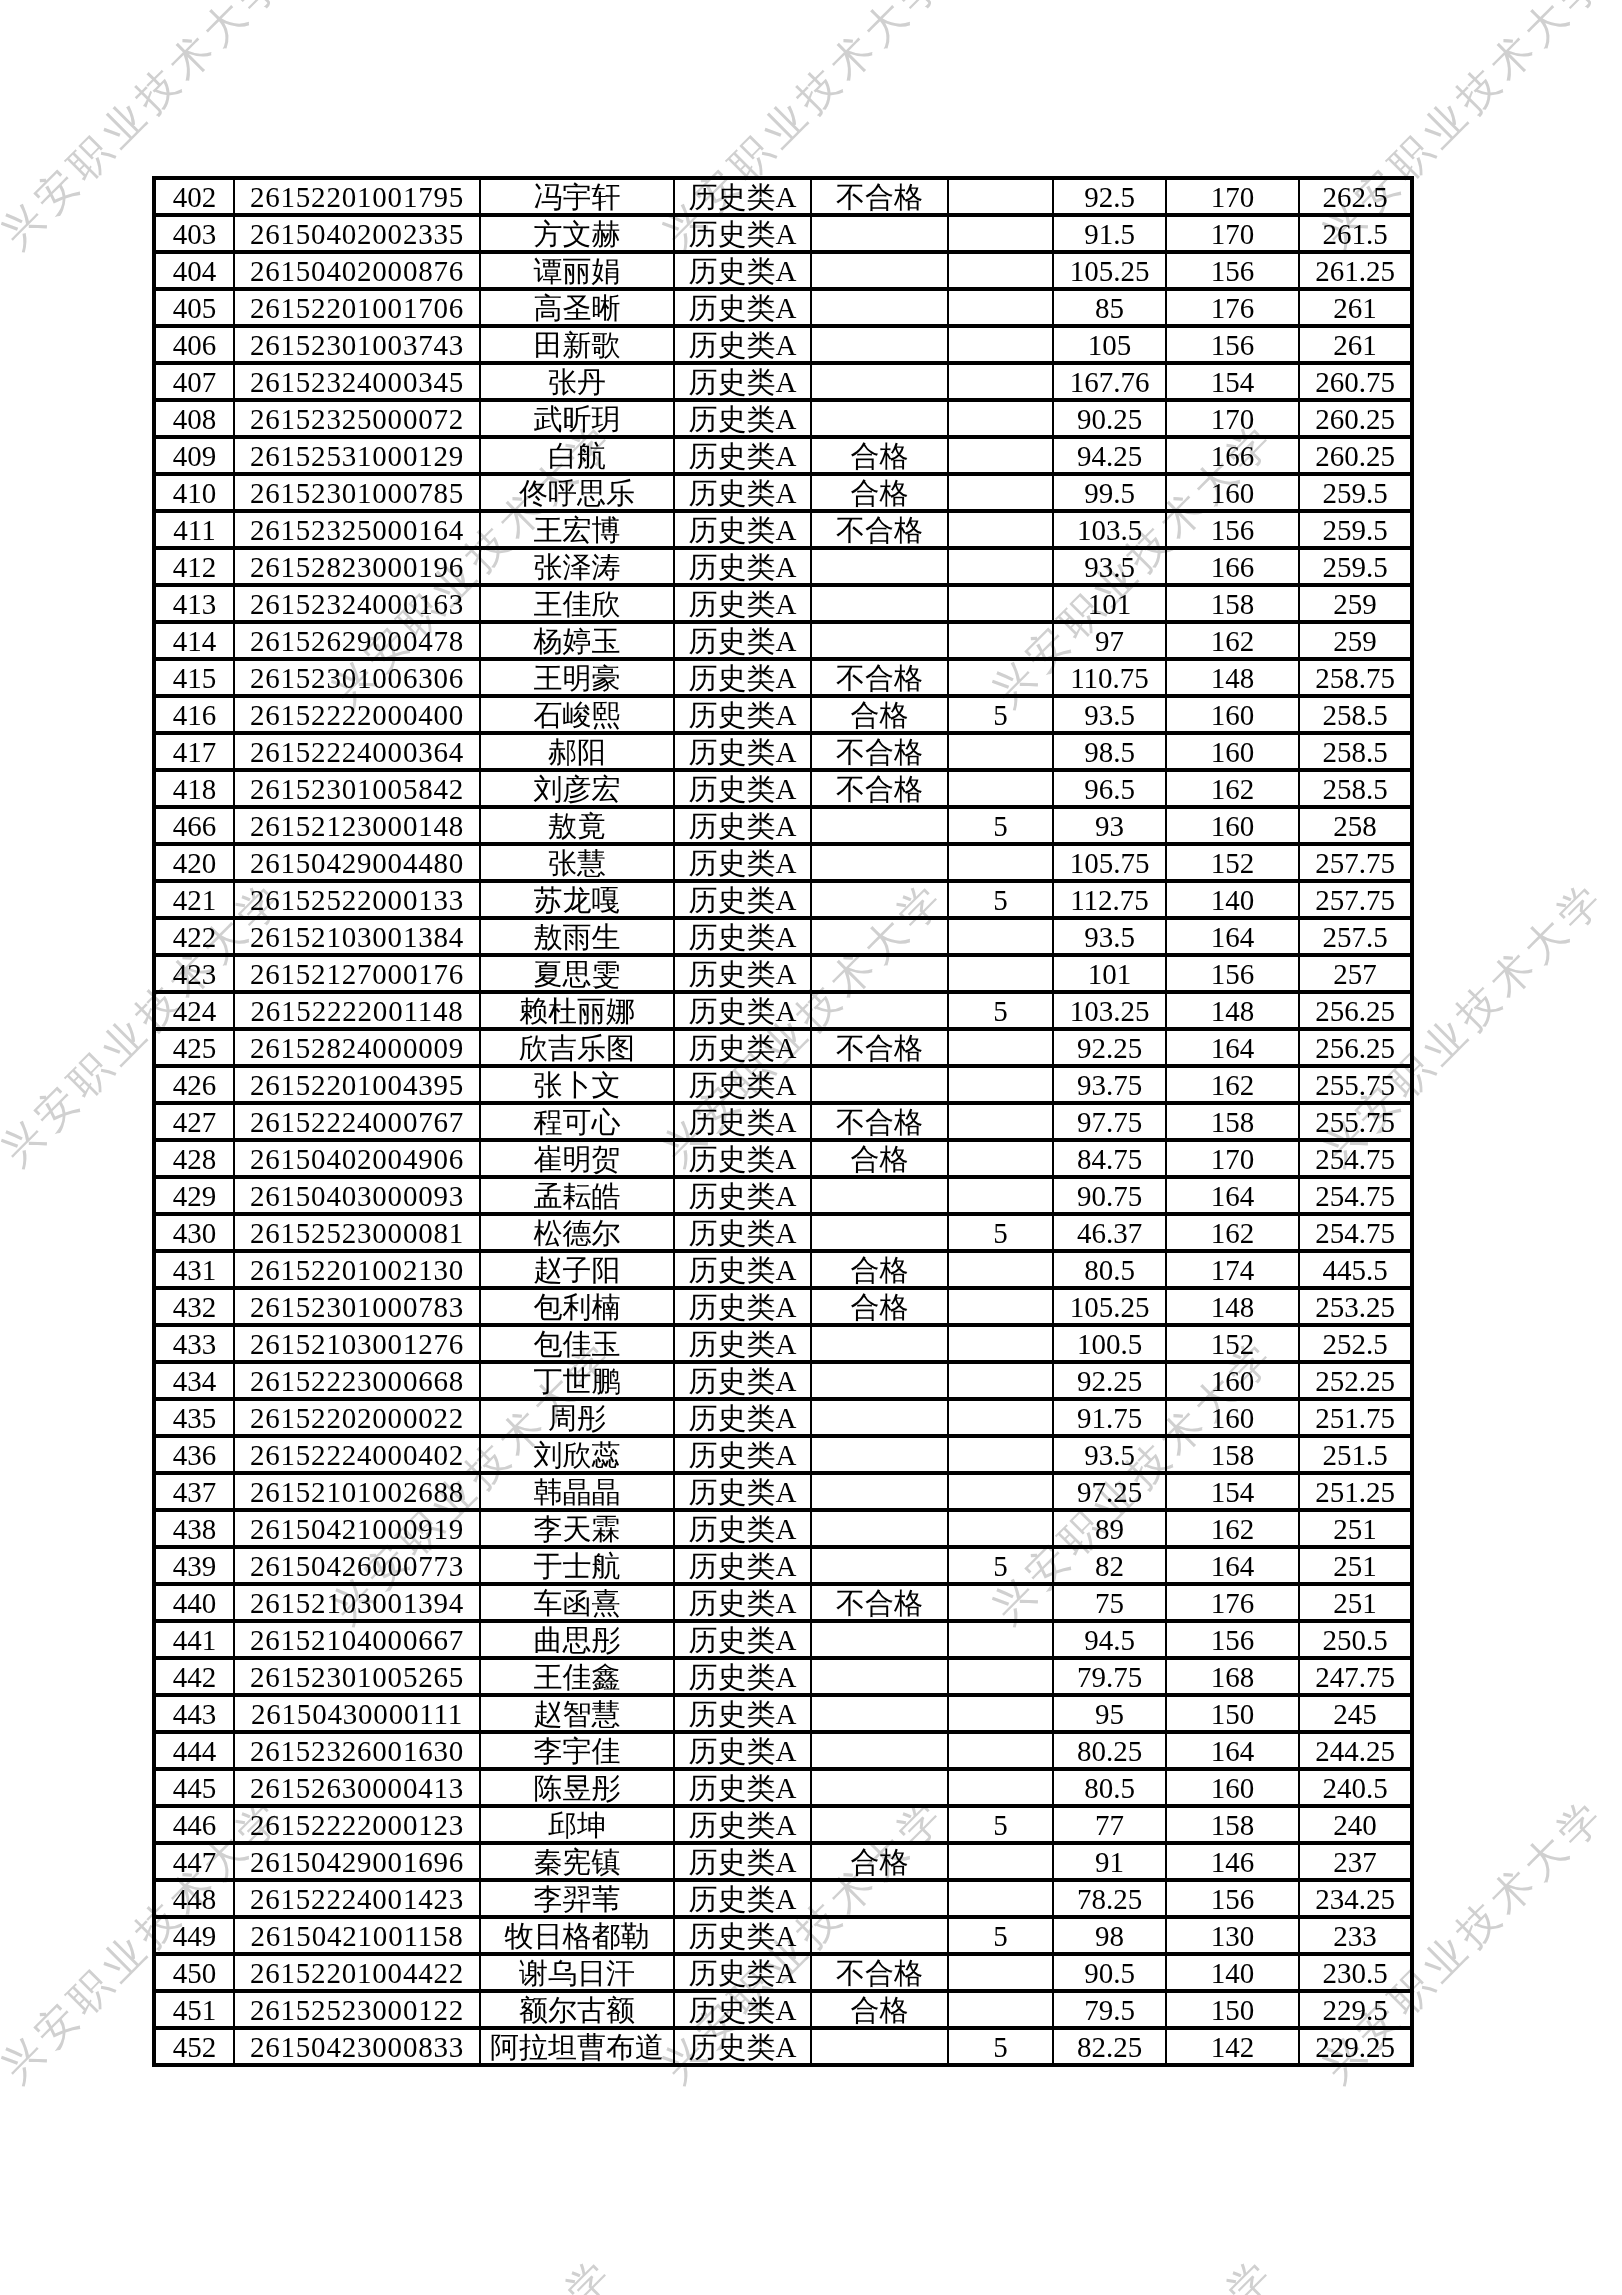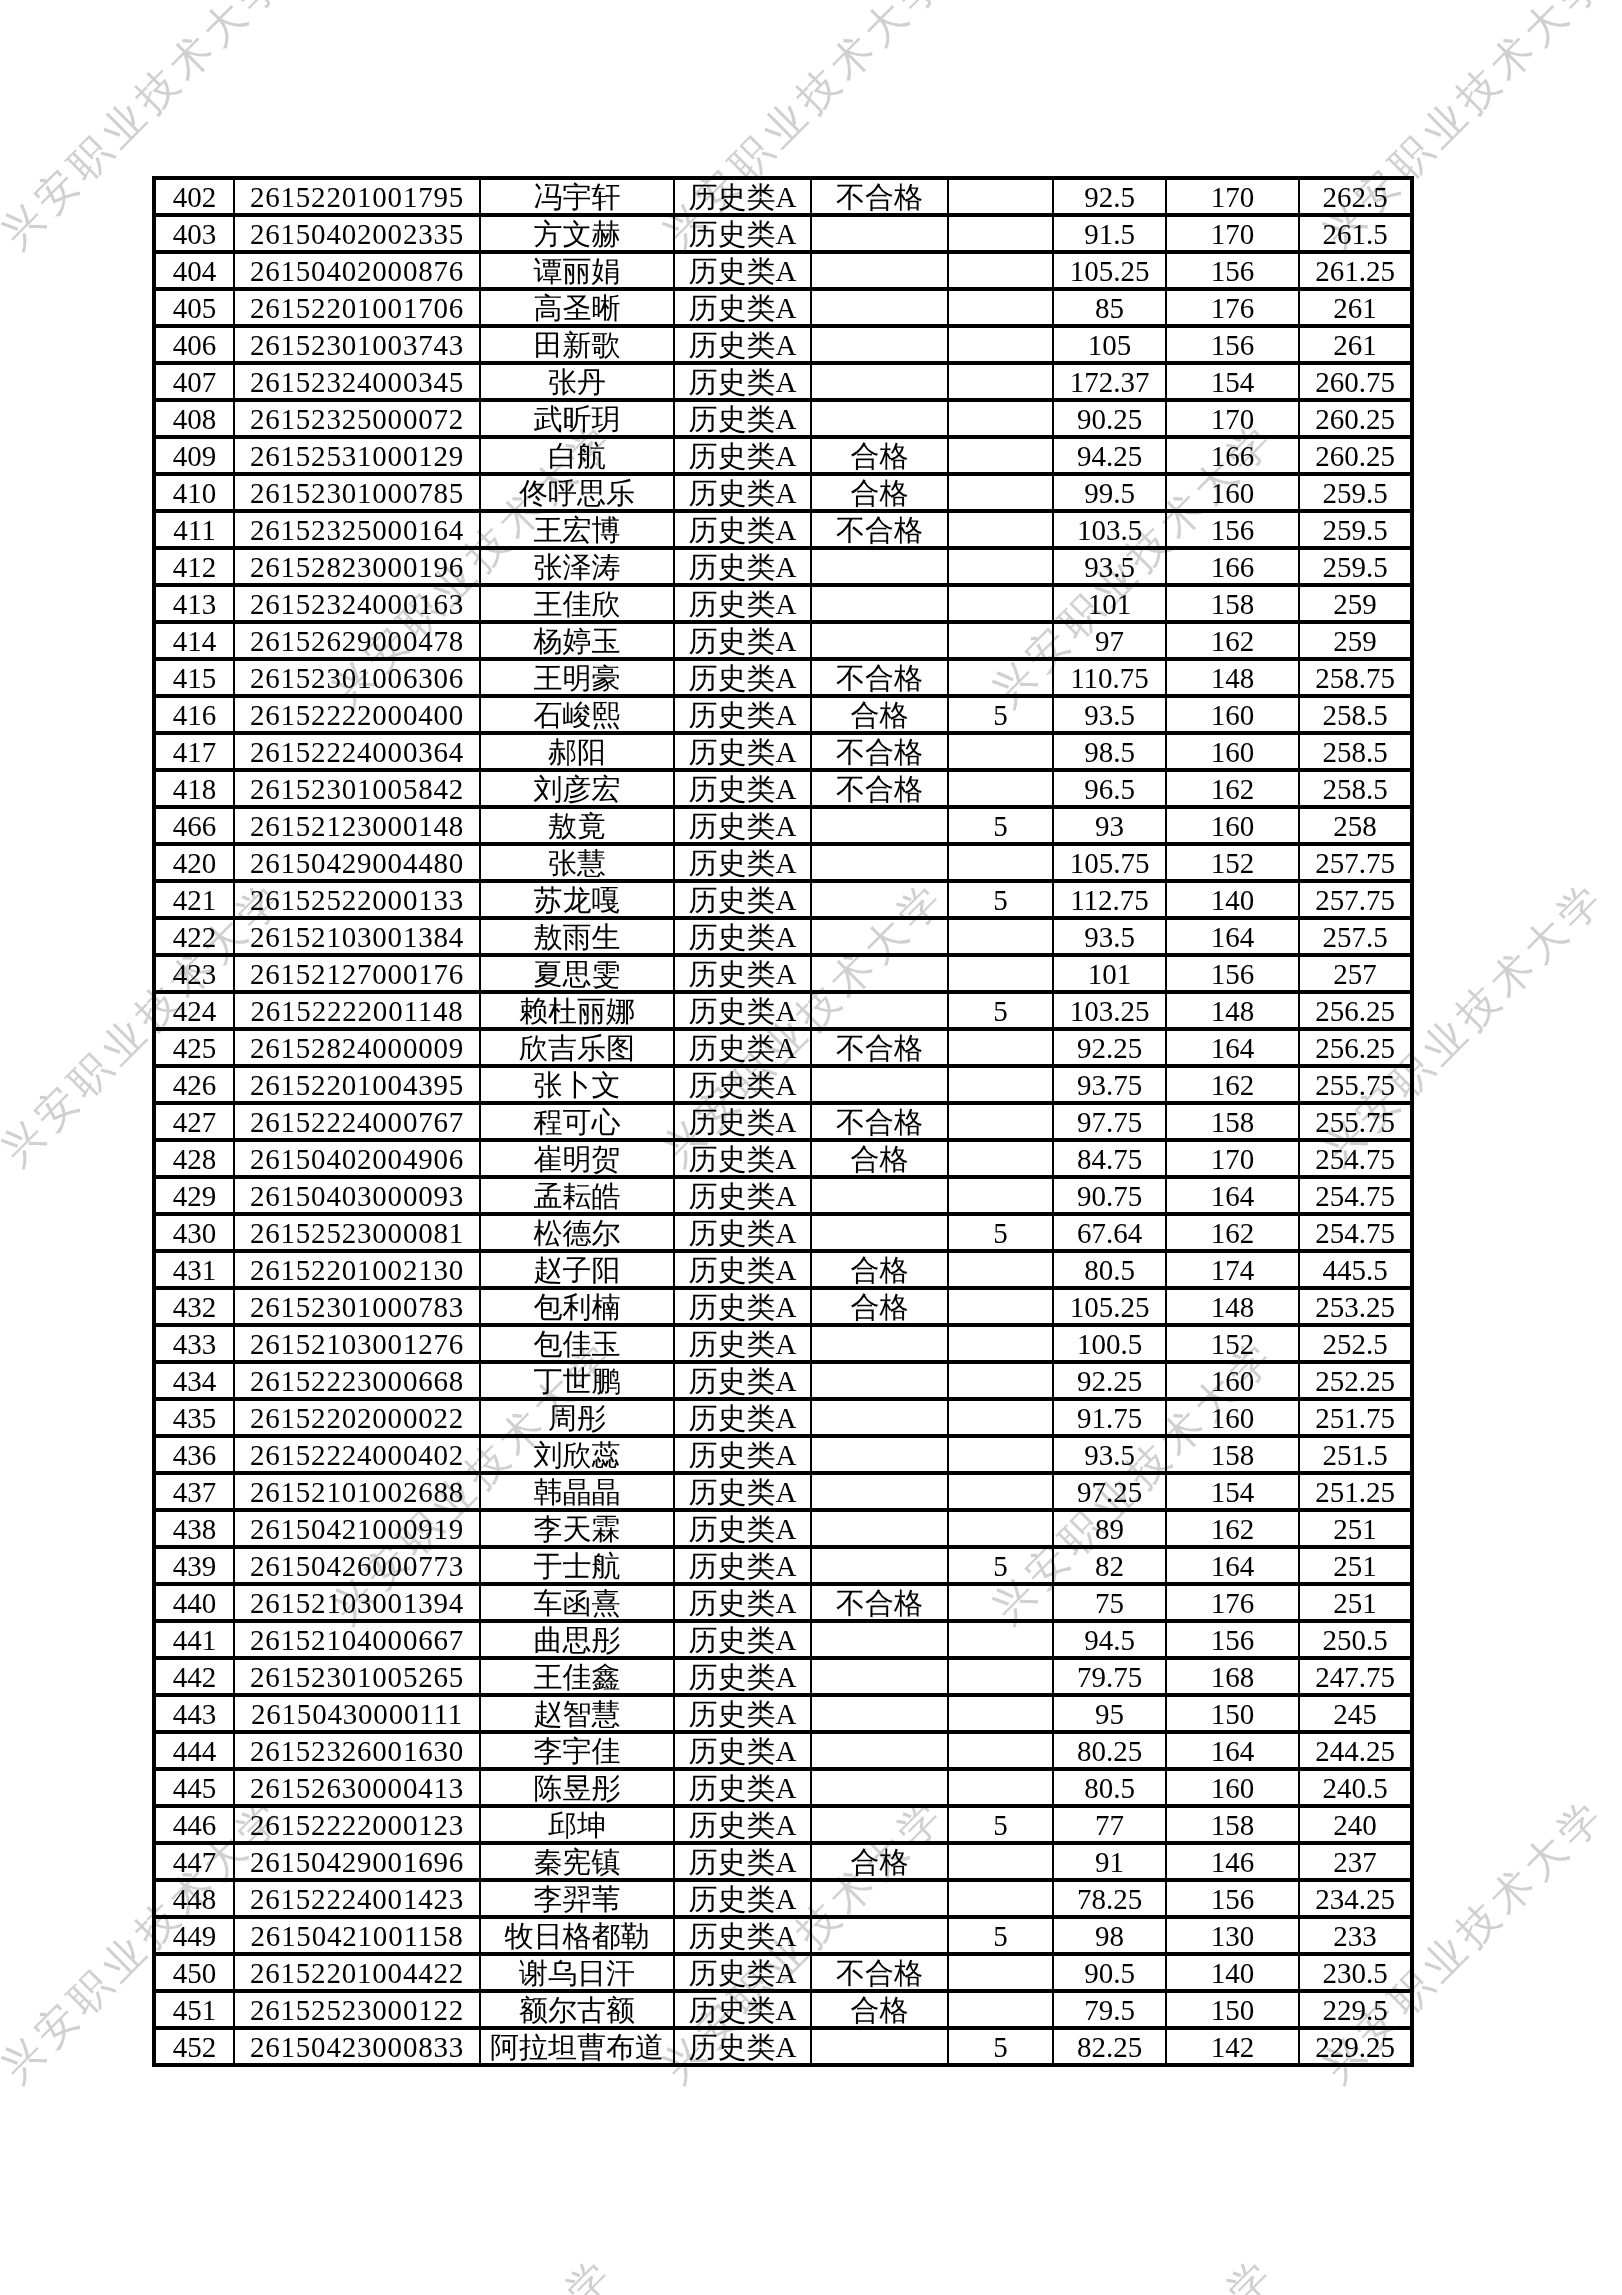--- a/index.html
+++ b/index.html
@@ -146,21 +146,21 @@
           <td class="col-score2">156</td>
           <td class="col-total">261</td>
         </tr>
         <tr>
           <td class="col-no">407</td>
           <td class="col-id">26152324000345</td>
           <td class="col-name">张丹</td>
           <td class="col-category">历史类A</td>
           <td class="col-status"></td>
           <td class="col-bonus"></td>
-          <td class="col-score1">172.37</td>
+          <td class="col-score1">167.76</td>
           <td class="col-score2">154</td>
           <td class="col-total">260.75</td>
         </tr>
         <tr>
           <td class="col-no">408</td>
           <td class="col-id">26152325000072</td>
           <td class="col-name">武昕玥</td>
           <td class="col-category">历史类A</td>
           <td class="col-status"></td>
           <td class="col-bonus"></td>
@@ -399,21 +399,21 @@
           <td class="col-score2">164</td>
           <td class="col-total">254.75</td>
         </tr>
         <tr>
           <td class="col-no">430</td>
           <td class="col-id">26152523000081</td>
           <td class="col-name">松德尔</td>
           <td class="col-category">历史类A</td>
           <td class="col-status"></td>
           <td class="col-bonus">5</td>
-          <td class="col-score1">67.64</td>
+          <td class="col-score1">46.37</td>
           <td class="col-score2">162</td>
           <td class="col-total">254.75</td>
         </tr>
         <tr>
           <td class="col-no">431</td>
           <td class="col-id">26152201002130</td>
           <td class="col-name">赵子阳</td>
           <td class="col-category">历史类A</td>
           <td class="col-status">合格</td>
           <td class="col-bonus"></td>

